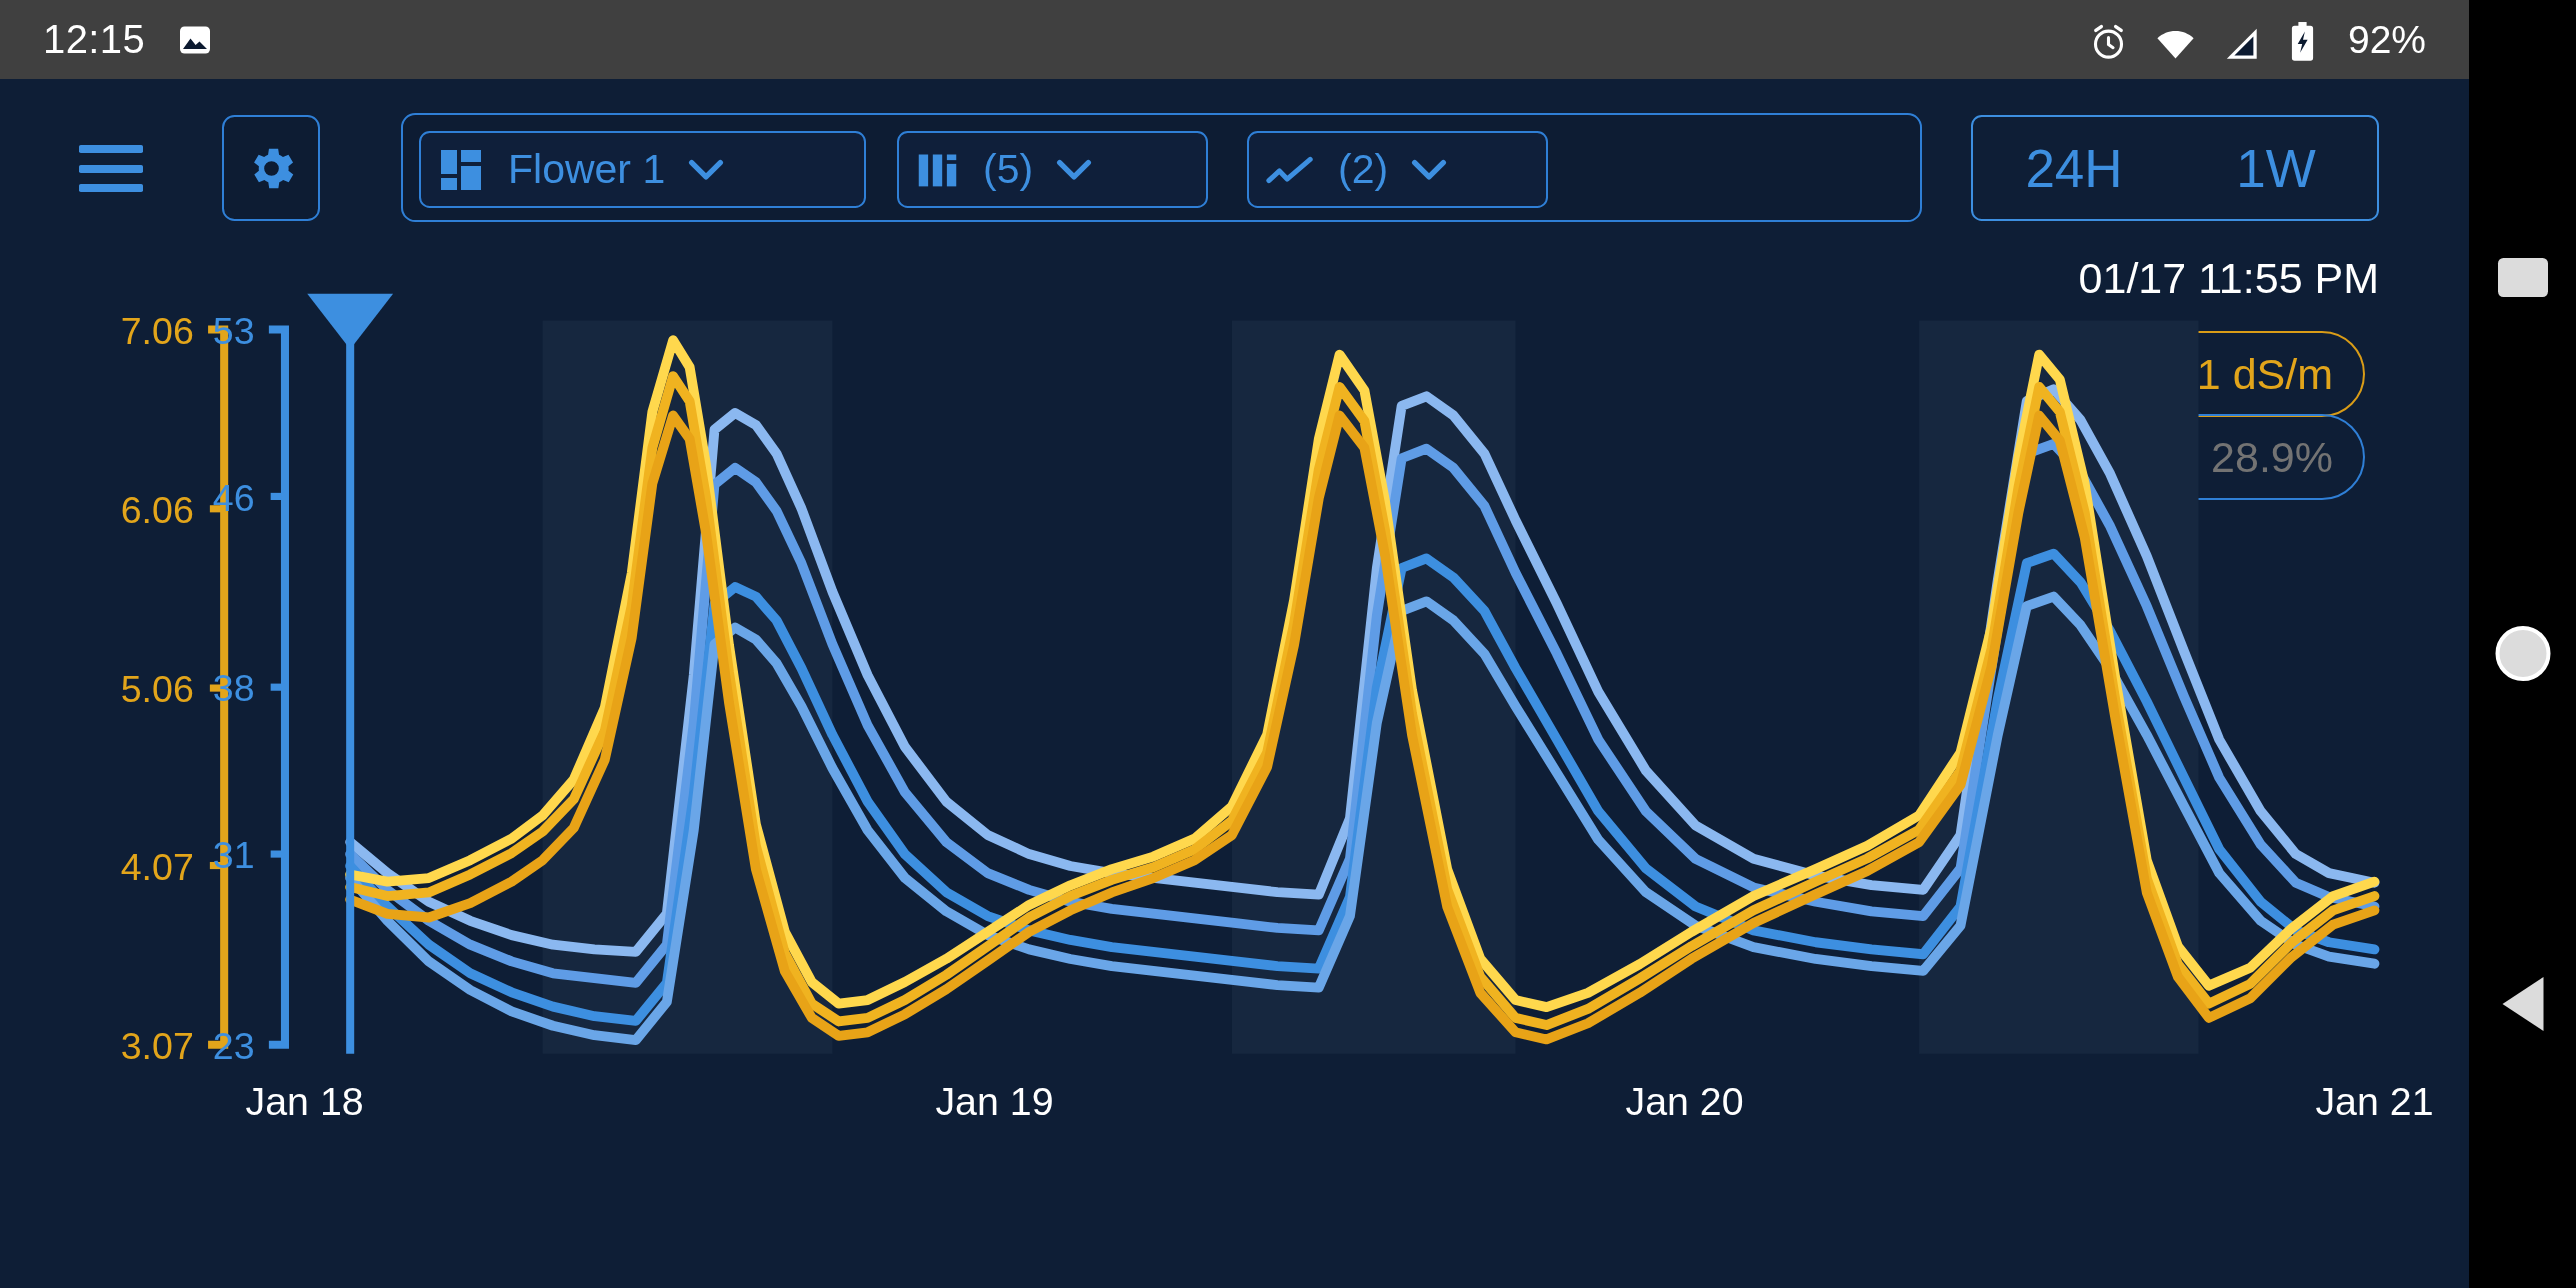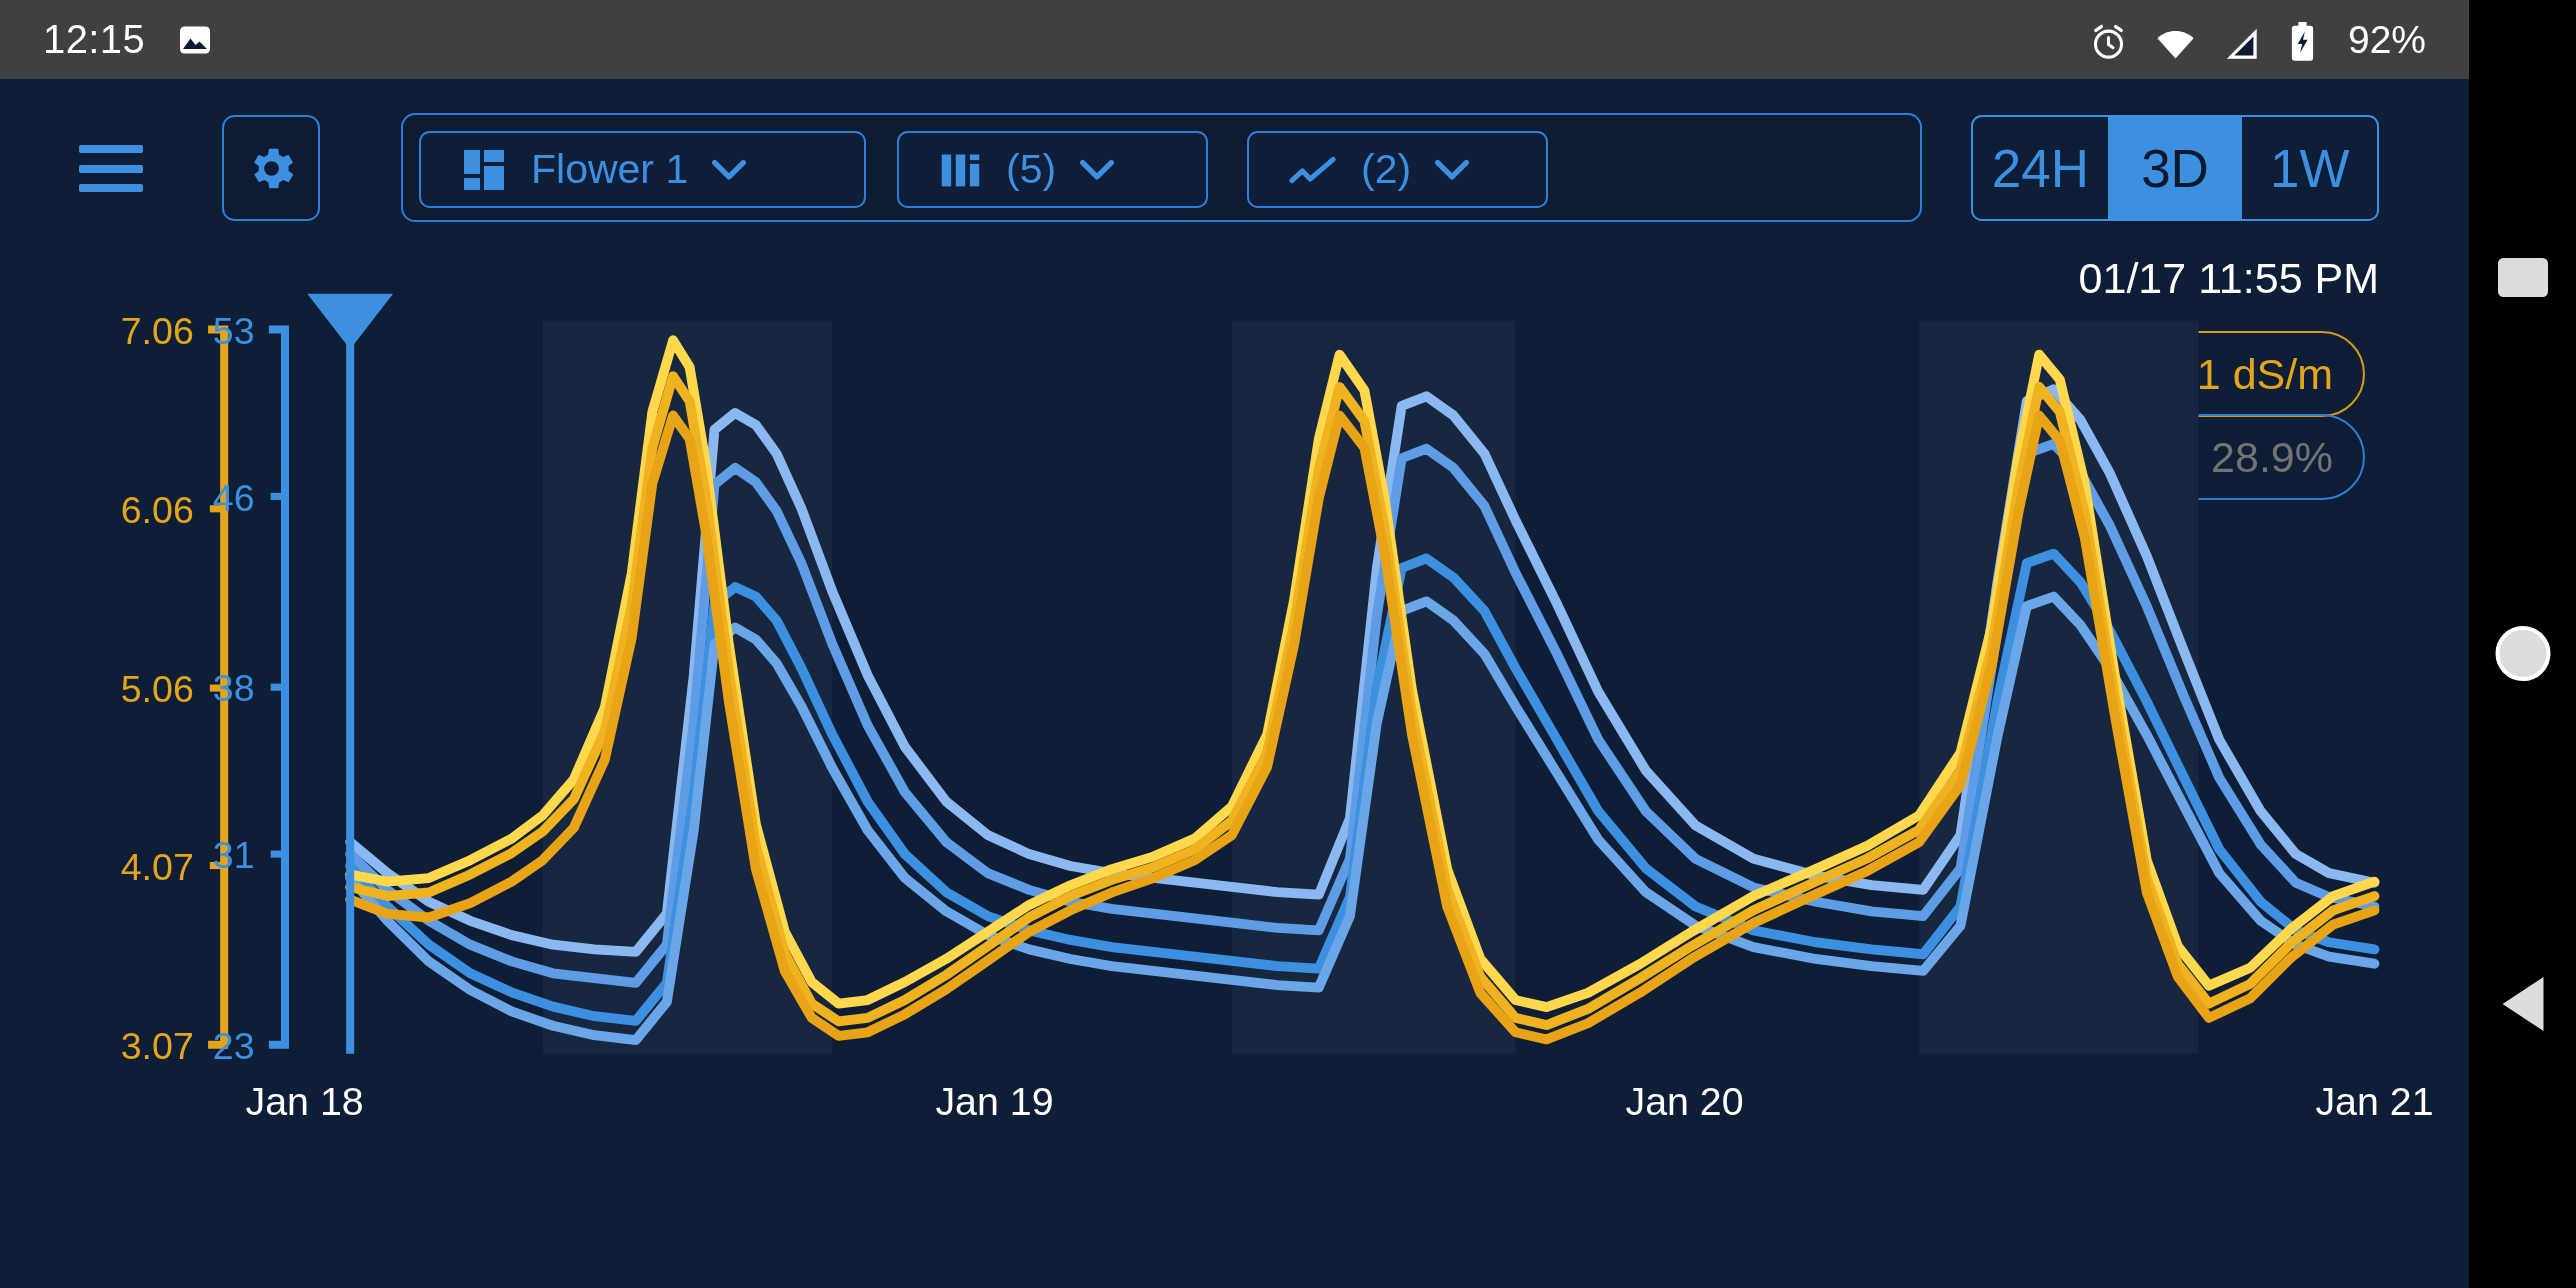--- a/index.html
+++ b/index.html
@@ -27,21 +27,21 @@
   #hamburger span { display:block; height:8px; background:#3d8fe0; border-radius:1.8px; }
 
   #gear-btn { position:absolute; left:222px; top:36px; width:98px; height:106px;
               border:2.7px solid #2f7fd6; border-radius:12.5px; display:flex;
               align-items:center; justify-content:center; background:#0d1c33; cursor:pointer; }
 
   #chipgroup { position:absolute; left:401px; top:34px; width:1521px; height:109px;
                border:2.7px solid #2f7fd6; border-radius:14.3px; background:#0d1c33; }
   .chip { position:absolute; top:16px; height:77px; border:2.7px solid #2f7fd6;
           border-radius:10.7px; background:#0f1f3a; display:flex; align-items:center;
-          padding:0 39px; gap:23px; cursor:pointer; }
+          padding:0 16px; gap:23px; cursor:pointer; }
   #chip-zone  { left:16px;  min-width:447px; }
   #chip-sens  { left:494px; min-width:311px; }
   #chip-metr  { left:844px; min-width:301px; }
   .chip-label { color:#3d8fe0; font-size:41px; white-space:nowrap; }
   .chevron { width:36px; height:21.5px; flex:0 0 auto; }
 
   
   #range { position:absolute; left:1971px; top:36px; width:408px; height:106px;
            border:2.7px solid #3d8fe0; border-radius:10.7px; overflow:hidden; display:flex; }
   #range .seg { flex:1; display:flex; align-items:center; justify-content:center;
@@ -156,21 +156,20 @@
           </svg>
           <span class="chip-label">(2)</span>
           <svg class="chevron" viewBox="0 0 20 12">
             <path d="M2 2l8 8 8-8" fill="none" stroke="#3d8fe0" stroke-width="3" stroke-linecap="round" stroke-linejoin="round"></path>
           </svg>
         </div>
       </div>
 
       <div id="range">
         <div class="seg">24H</div>
-        <div class="seg active">3D</div>
         <div class="seg">1W</div>
       </div>
 
       <div id="timestamp">01/17 11:55 PM</div>
 
       <div class="badge" id="badge-ec">
         <svg width="57" height="57" viewBox="0 0 24 24">
           <path d="M13.4 1.5L7.6 11.1h3.3l-1 5.6 6-9.9h-3.4z" fill="#e2a51b"></path>
           <path d="M3.6 18.4q1.6-1.3 3.2 0t3.2 0 3.2 0M3.6 21.2q1.6-1.3 3.2 0t3.2 0 3.2 0" fill="none" stroke="#e2a51b" stroke-width="1.7" stroke-linecap="round"></path>
         </svg>

